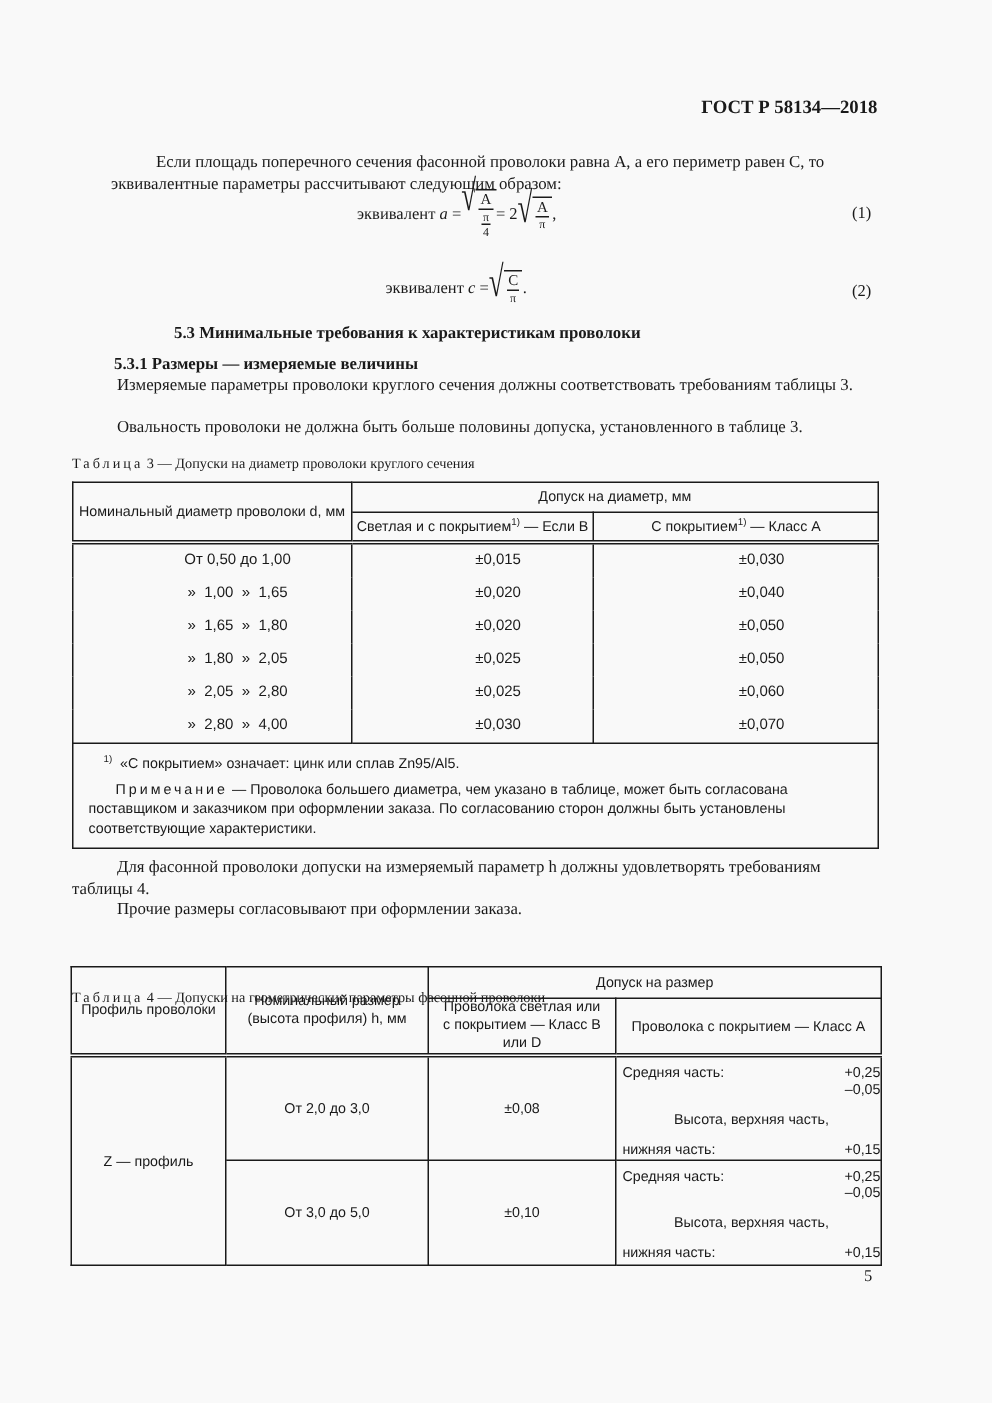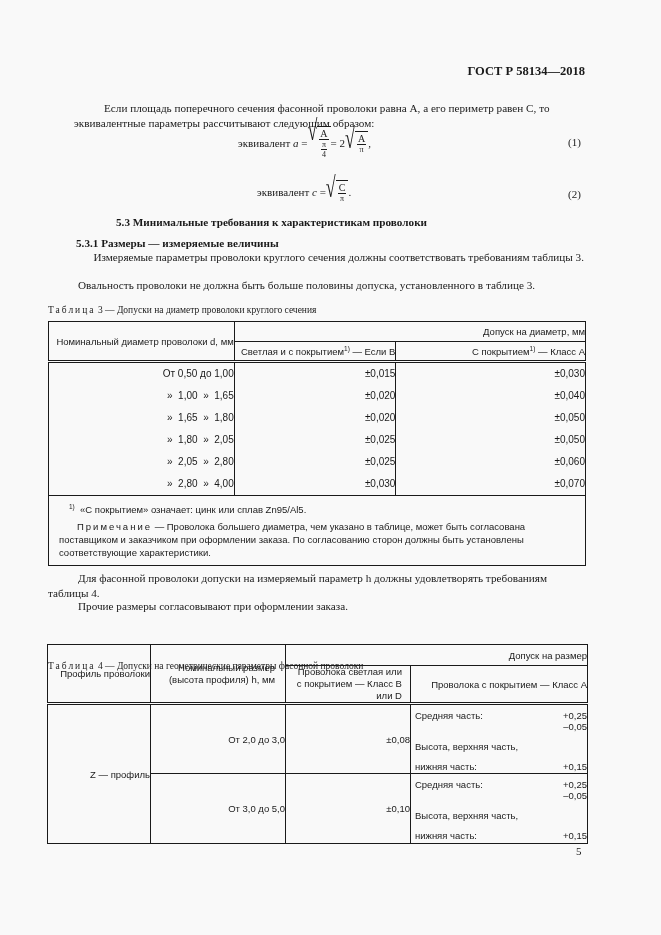--- a/index.html
+++ b/index.html
@@ -16,26 +16,26 @@
   .frac .num { border-bottom: 1px solid #1a1a1a; padding: 0 1px; }
   .frac.small { font-size: 8px; line-height: 9px; }
   .sqrt { display: inline-flex; align-items: stretch; vertical-align: middle; }
   .sqrt .rad { font-size: 18px; line-height: 1; transform: scaleY(1.6); display: inline-block; }
   .sqrt .body { border-top: 1px solid #1a1a1a; padding: 1px 2px 0 2px; }
   .eqnum { font-size: 11px; }
   .h3 { font-size: 11.2px; font-weight: bold; }
   .caption { font-size: 9.5px; }
   .spaced { letter-spacing: 2px; }
   table { border-collapse: collapse; position: absolute; }
-  td { border: 1px solid #1a1a1a; text-align: right; font-size: 9.5px; padding: 0; }
+  td { border: 1px solid #1a1a1a; text-align: center; font-size: 9.5px; padding: 0; }
   .t3 td.body { font-size: 10px; padding-left: 34px; }
   .thick-top td { border-top: 3px double #1a1a1a; }
   sup { font-size: 6.5px; }
   .notecell { text-align: left; font-size: 9.5px; padding: 4px 10px 6px 10px; line-height: 13px; }
-  .tol { text-align: left; font-size: 9.5px; padding: 0 0 0 4px; vertical-align: top; }
+  .tol { text-align: center; font-size: 9.5px; padding: 0 0 0 4px; vertical-align: top; }
   .tolrow { display: flex; justify-content: space-between; width: 172px; line-height: 11px; }
   .pagenum { font-size: 11px; }
 </style>
 </head>
 <body>
 
 <div class="abs hdr">ГОСТ Р 58134—2018</div>
 
 <div class="abs p indent" style="left:48px; top:101px; width:536px;margin-left:26px;">Если площадь поперечного сечения фасонной проволоки равна А, а его периметр равен С, то эквивалентные параметры рассчитывают следующим образом:</div>
 
@@ -83,21 +83,21 @@
             <span>π</span>
           </span>
         </span></span>
   </span>
   <span>.</span>
 </div>
 <div class="abs eqnum" style="left:568px; top:188px;">(2)</div>
 
 <div class="abs h3" style="left:76px; top:216px;margin-left:40px;">5.3 Минимальные требования к характеристикам проволоки</div>
 <div class="abs h3" style="left:76px; top:237px;">5.3.1 Размеры — измеряемые величины</div>
-<div class="abs p indent" style="left:48px; top:250px; width:536px;text-align:right;">Измеряемые параметры проволоки круглого сечения должны соответствовать требованиям таблицы 3.</div>
+<div class="abs p indent" style="left:48px; top:250px; width:536px;">Измеряемые параметры проволоки круглого сечения должны соответствовать требованиям таблицы 3.</div>
 <div class="abs p indent" style="left:48px; top:278px; width:536px;">Овальность проволоки не должна быть больше половины допуска, установленного в таблице 3.</div>
 
 <div class="abs caption" style="left:48px; top:305px;">
   <span class="spaced">Таблица</span>
   <span>3 — Допуски на диаметр проволоки круглого сечения</span>
 </div>
 
 <table class="t3" style="left:48px; top:321px; width:538px;">
   <colgroup>
       <col style="width:186px">

